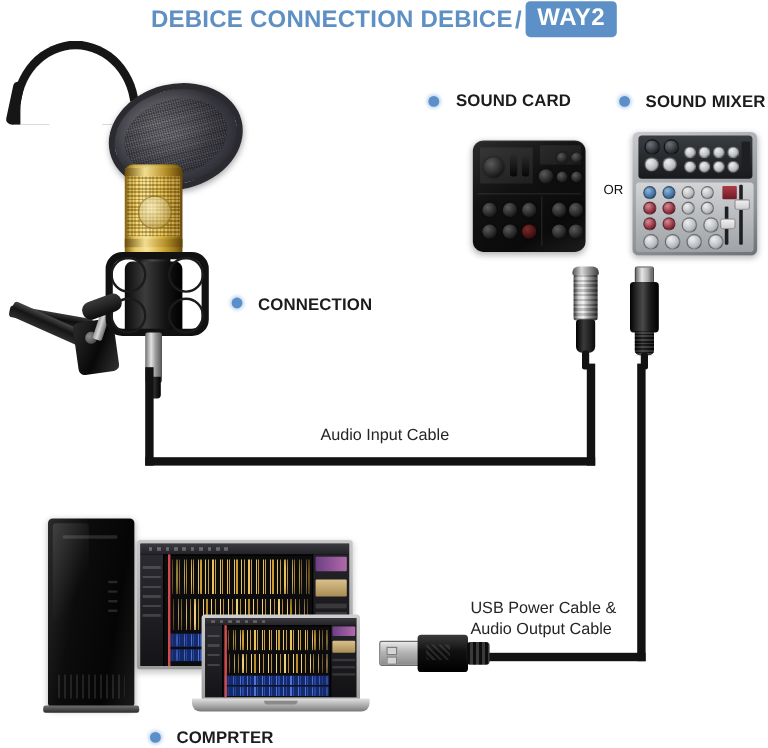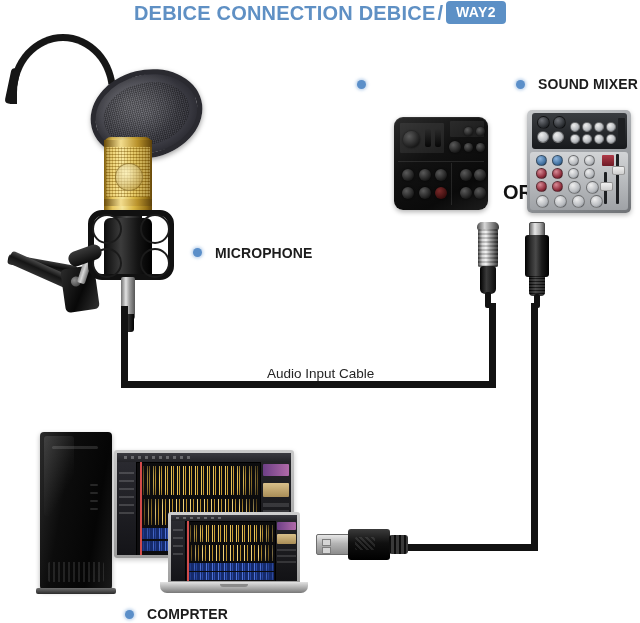--- a/index.html
+++ b/index.html
@@ -40,21 +40,21 @@
     font-weight: bold;
     color: #5f90c4;
     vertical-align: middle;
     margin: 0 3px 0 2px;
   }
   .way-badge {
     display: inline-block;
     vertical-align: middle;
     background: #5c90c6;
     color: #ffffff;
-    font-size: 14px;
+    font-size: 20px;
     font-weight: bold;
     border-radius: 4px;
     padding: 3px 10px 4px 10px;
     letter-spacing: 0.4px;
     position: relative;
     top: -1px;
   }
 
   
   .lbl {
@@ -76,24 +76,23 @@
   .cable-lbl {
     position: absolute;
     font-size: 13.5px;
     font-weight: normal;
     color: #252525;
     white-space: nowrap;
     line-height: 17px;
   }
   .or-lbl {
     position: absolute;
-    font-size: 20px;
-    font-weight: bold;
+    font-size: 11px;
+    font-weight: normal;
     color: #111;
-    margin-top: 28px;
   }
 
   
   .wire { position: absolute; background: #121212; }
 
   
   #mic-assembly { position: absolute; left: 8px; top: 22px; width: 210px; height: 300px; }
 
   .boom-arm {
     position: absolute;
@@ -627,27 +626,28 @@
     <div class="shock-elastic" style="left:132px;top:192px;"></div>
     <div class="shock-elastic" style="left:84px;top:226px;"></div>
     <div class="shock-elastic" style="left:132px;top:226px;"></div>
     <div class="shock-knob"></div>
     <div class="mic-stem"></div>
     <div class="mic-stem-tip"></div>
   </div>
 
   <span class="dot" style="left:357px; top:80px;"></span>
   <div class="lbl" style="left:380px; top:73px; line-height:20px;">
+    <span class="lbl-line2">SOUND CARD</span>
   </div>
 
   <span class="dot" style="left:516px; top:80px;"></span>
   <div class="lbl" style="left:538px; top:76px;">SOUND MIXER</div>
 
   <span class="dot" style="left:193px; top:248px;"></span>
-  <div class="lbl" style="left:215px; top:245px;">MICROPHONE</div>
+  <div class="lbl" style="left:215px; top:245px;">CONNECTION</div>
 
   <span class="dot" style="left:125px; top:610px;"></span>
   <div class="lbl" style="left:147px; top:606px;">COMPRTER</div>
 
   <div class="or-lbl" style="left:503px; top:153px;">OR</div>
 
   <div id="sound-card">
     <div class="sc-strip" style="left:6px;  top:6px;  width:44px; height:30px;"></div>
     <div class="sc-strip" style="left:56px; top:4px;  width:34px; height:16px;"></div>
     <div class="knob big" style="left:9px;  top:14px;"></div>
@@ -726,24 +726,28 @@
   <div id="usb-b-connector">
     <div class="usbb-tip"></div>
     <div class="usbb-body"></div>
     <div class="usbb-boot"></div>
     <div class="usbb-wire-stub"></div>
   </div>
 
   <div class="wire" style="left:121px; top:306px; width:7px; height:82px;"></div>
   <div class="wire" style="left:121px; top:381px; width:375px; height:7px;"></div>
   <div class="wire" style="left:489px; top:303px; width:7px; height:85px;"></div>
-  <div class="cable-lbl" style="left:267px; top:354px;margin-top:11px;">Audio Input Cable</div>
+  <div class="cable-lbl" style="left:267px; top:354px;">Audio Input Cable</div>
 
   <div class="wire" style="left:531px; top:303px; width:7px; height:248px;"></div>
   <div class="wire" style="left:405px; top:544px; width:133px; height:7px;"></div>
+  <div class="cable-lbl" style="left:392px; top:498px;">
+    <span style="display:block;">USB Power Cable &amp;</span>
+    <span style="display:block;">Audio Output Cable</span>
+  </div>
 
   <div id="usb-a-plug">
     <div class="usba-metal"></div>
     <div class="usba-body"></div>
     <div class="usba-strain"></div>
   </div>
 
   <div id="computer-cluster">
 
     <div class="pc-tower">

